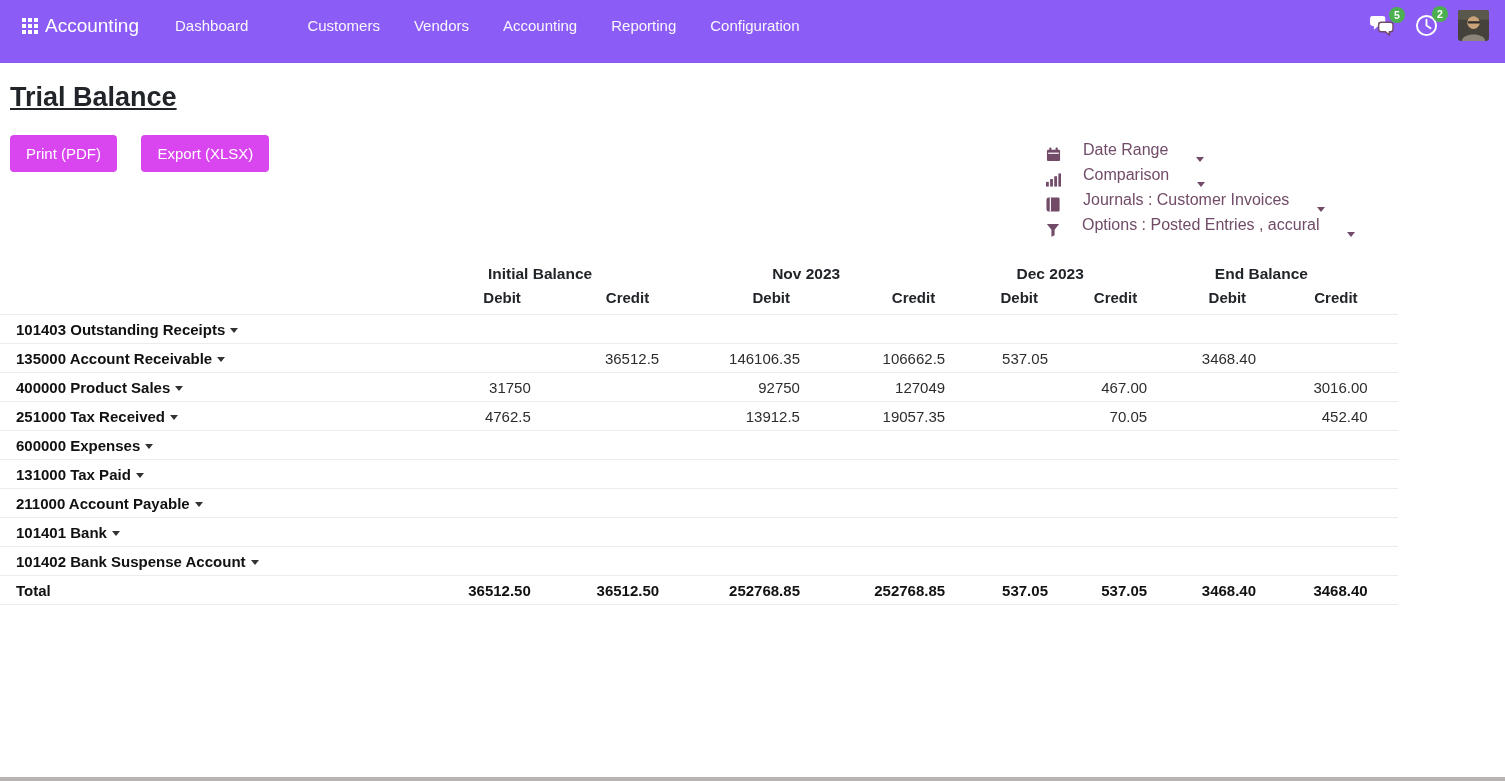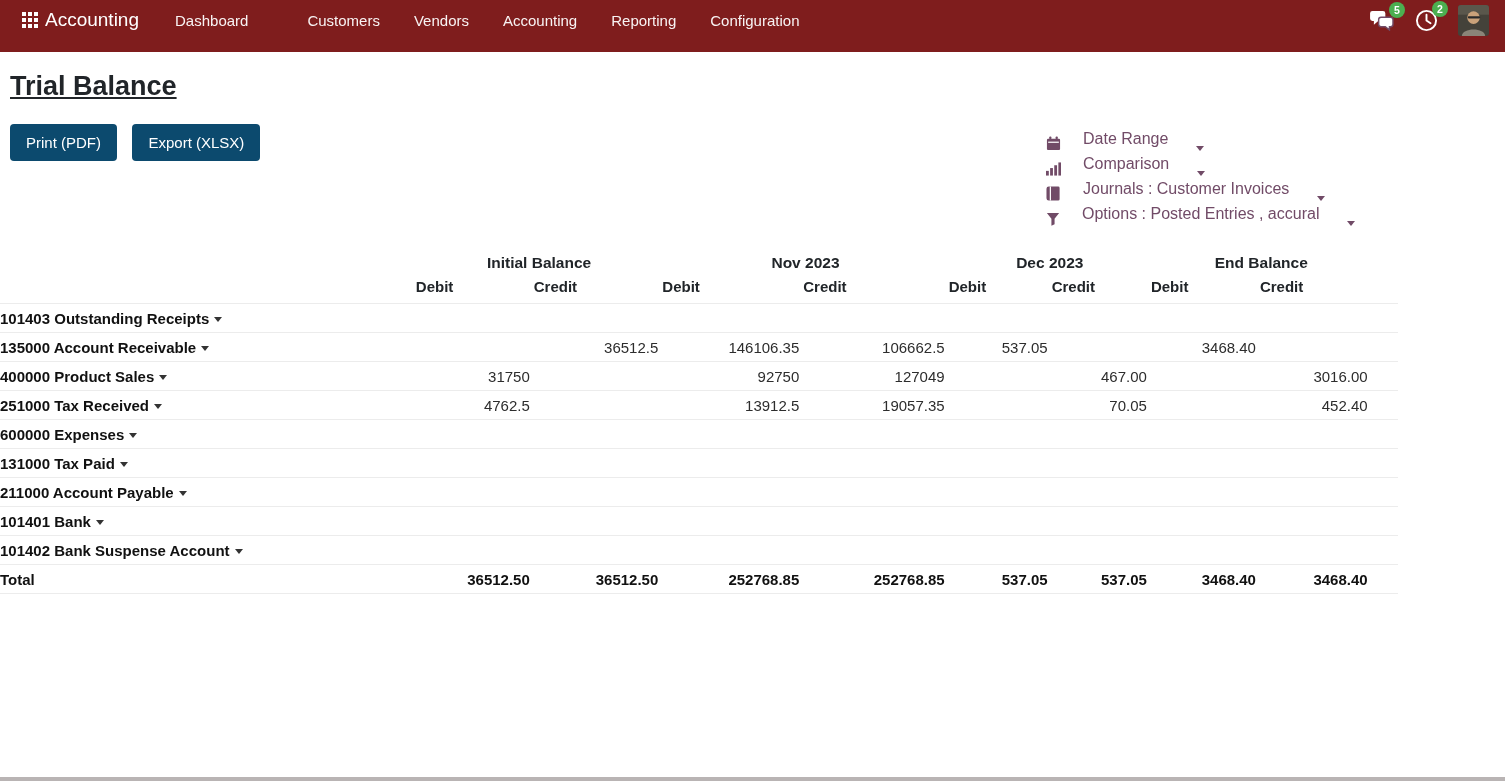--- a/index.html
+++ b/index.html
@@ -6,21 +6,21 @@
   html, body { margin: 0; padding: 0; }
   body {
     width: 1505px; height: 781px; overflow: hidden;
     background: #ffffff;
     font-family: "Liberation Sans", sans-serif;
     color: #212529;
   }
 
   
   .topnav {
-    height: 52px; background: #7f1d1d;
+    height: 63px; background: #8b5cf6;
     display: flex; align-items: center;
     padding: 0 16px 12px 22px; color: #fff;
   }
   .brand { display: flex; align-items: center; gap: 7px; cursor: pointer; }
   .brand-name { font-size: 19px; color: #fff; }
   .nav-items { display: flex; align-items: center; margin-left: 25px; gap: 12px; }
   .nav-item {
     font-size: 15px; color: rgba(255,255,255,0.95);
     padding: 15px 11px; cursor: pointer; white-space: nowrap;
   }
@@ -36,52 +36,52 @@
   .avatar { width: 31px; height: 31px; border-radius: 3px; overflow: hidden; cursor: pointer; }
 
   
   .page-title {
     font-size: 27px; font-weight: 600; color: #212529;
     margin: 14px 0 18px 10px; line-height: 40px; text-decoration: underline;
   }
   .actions-row { position: relative; padding-left: 10px; height: 102px; }
   .btn {
     display: inline-block; border: none; cursor: pointer;
-    background: #0c4a6e; color: #fff;
+    background: #d946ef; color: #fff;
     font-family: "Liberation Sans", sans-serif;
-    font-size: 15px; padding: 10px 16px; border-radius: 4px; margin-right: 11px;
+    font-size: 15px; padding: 10px 16px; border-radius: 4px; margin-right: 20px;
   }
 
   
   .filters { position: absolute; left: 1046px; top: 2px; width: 459px; }
   .filter-item {
     display: flex; align-items: flex-end; gap: 22px;
     color: #714B67; font-size: 16px; line-height: 25px; cursor: pointer;
     white-space: nowrap;
   }
   .caret {
     display: inline-block; width: 0; height: 0;
     border-left: 4px solid transparent; border-right: 4px solid transparent;
     border-top: 5px solid currentColor;
     margin-left: 6px; vertical-align: middle;
   }
 
   
   .report { width: 1398px; border-collapse: collapse; margin-top: 24px; font-size: 15px; }
   .report th { font-weight: 700; color: #212529; }
   .group-row th { text-align: center; font-size: 15.5px; padding: 4px 0 6px 0; }
-  .sub-row th { text-align: left; padding: 0 14px 8px 0; font-size: 15px; }
+  .sub-row th { text-align: right; padding: 0 14px 8px 0; font-size: 15px; }
   .report td {
     padding: 5px 4px 5px 0; text-align: right;
     border-bottom: 1px solid #ececec; color: #2d2d2d;
     height: 29px;
   }
   .report .sub-row th { border-bottom: 1px solid #ececec; }
   .report td.acct {
-    text-align: left; font-weight: 700; color: #111; padding-left: 0; cursor: pointer;
+    text-align: left; font-weight: 700; color: #111; padding-left: 16px; cursor: pointer;
   }
   .report td.acct .caret { color: #333; margin-left: 5px; }
   .report tr.total-row td { font-weight: 700; color: #111; }
 
   .bottom-edge { position: absolute; left: 0; bottom: 0; width: 1505px; height: 4px; background: #b9b4b4; }
 </style>
 </head>
 <body>
 
 <nav class="topnav">

